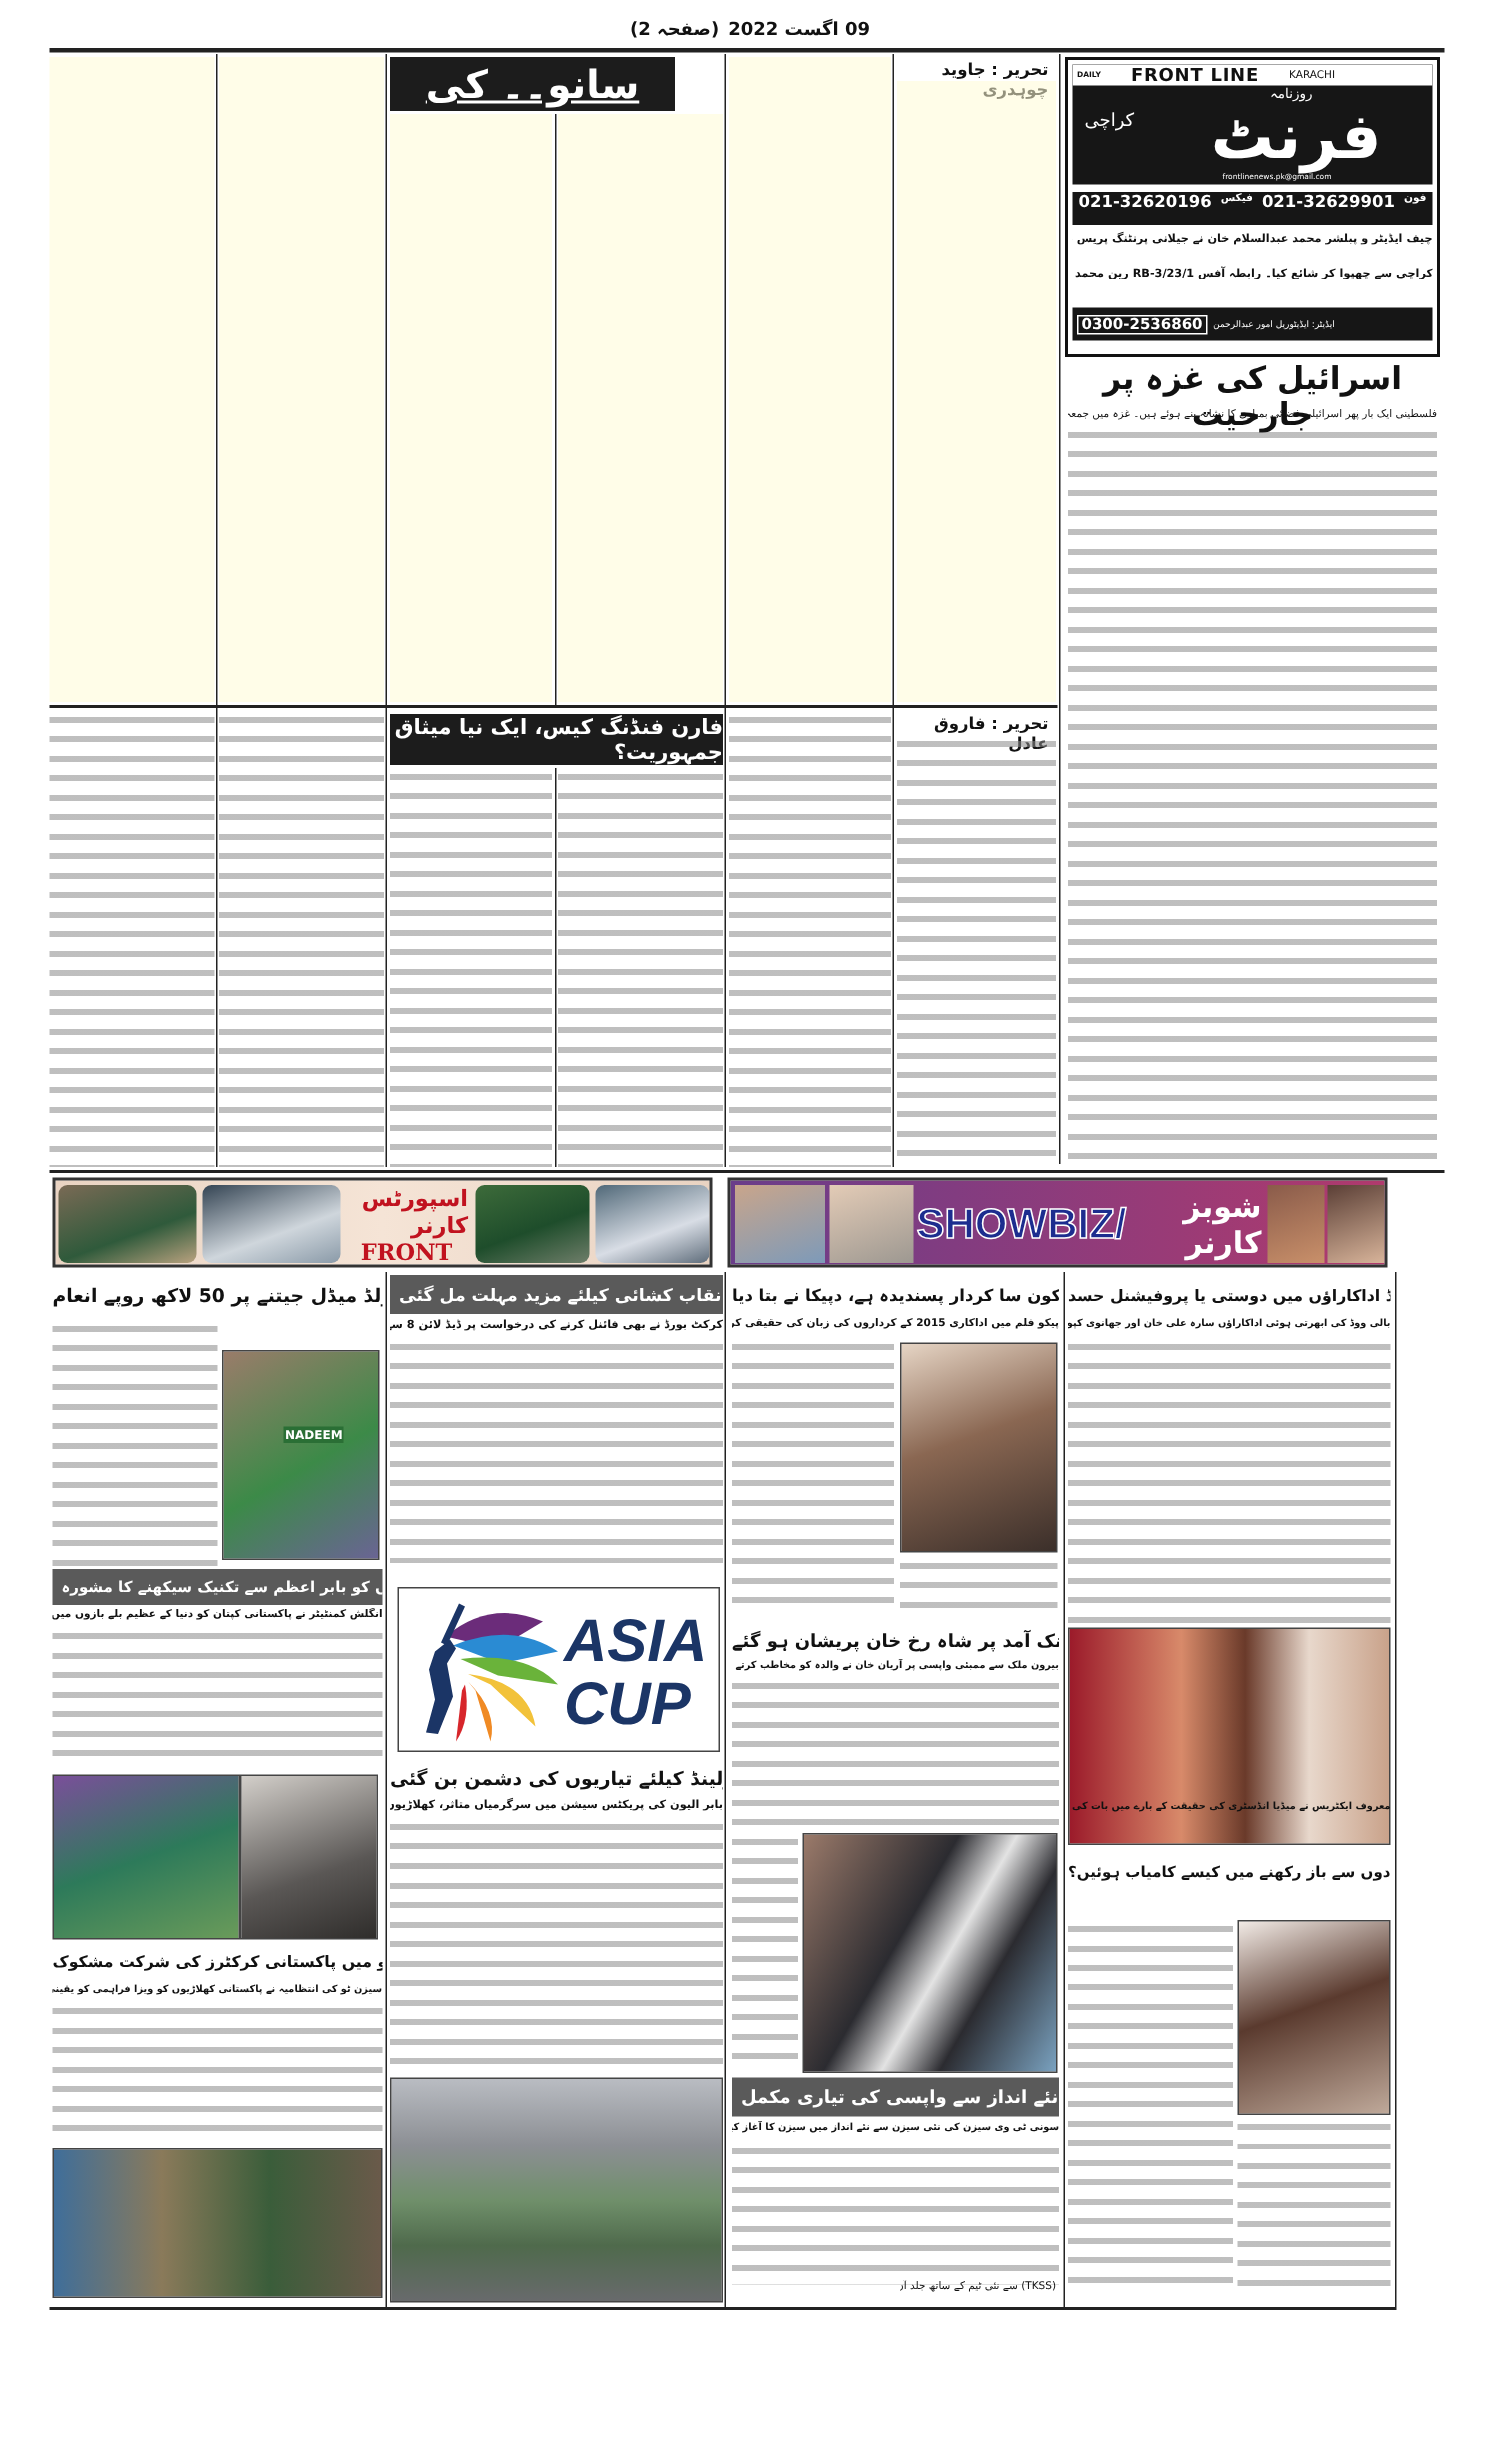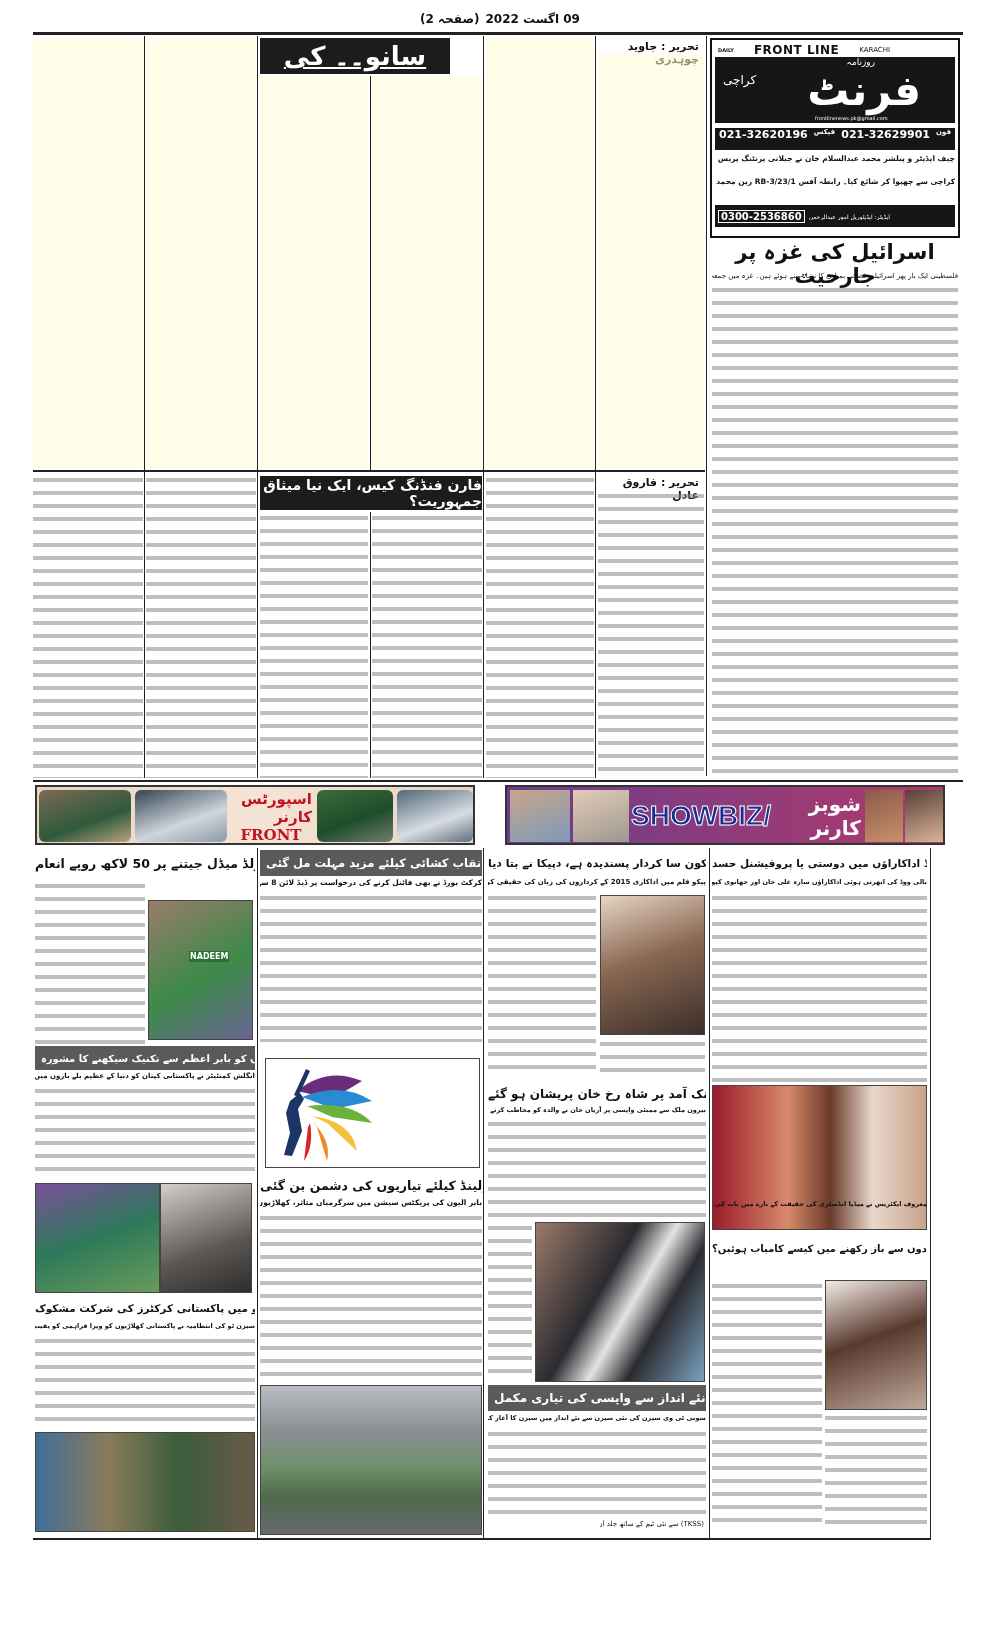--- a/index.html
+++ b/index.html
@@ -98,21 +98,21 @@
   <div class="abs" style="left:98px;top:3px;width:92px;height:52px;background:linear-gradient(160deg,#344453,#cfd6dc 60%,#8a9aa8);border-radius:6px;"></div>
   <div class="abs" style="left:193px;top:3px;width:82px;height:52px;display:flex;flex-direction:column;align-items:center;justify-content:space-between;">
     <span class="urdu" style="color:#c1121f;font-size:15px;font-weight:bold;">اسپورٹس کارنر</span>
     <span style="width:70px;height:3px;background:#1d2b7a;"></span>
     <span style="color:#c1121f;font-size:15px;font-weight:bold;font-family:'DejaVu Serif',serif;">FRONT</span>
   </div>
   <div class="abs" style="left:280px;top:3px;width:76px;height:52px;background:linear-gradient(160deg,#3d6b3a,#1e4d2b 55%,#6f7e6a);border-radius:6px;"></div>
   <div class="abs" style="left:360px;top:3px;width:76px;height:52px;background:linear-gradient(160deg,#506878,#d8dde5 60%,#5f6d7b);border-radius:6px;"></div>
 </div>
 
-<div class="abs" style="left:485px;top:785px;width:440px;height:60px;border:2px solid #333;background:linear-gradient(90deg,#6a3d8a,#b03a6d);overflow:hidden;margin-left:20px;">
+<div class="abs" style="left:485px;top:785px;width:440px;height:60px;border:2px solid #333;background:linear-gradient(90deg,#6a3d8a,#b03a6d);overflow:hidden;">
   <div class="abs" style="left:3px;top:3px;width:60px;height:52px;background:linear-gradient(160deg,#c9a58b,#7d9ab9);"></div>
   <div class="abs" style="left:66px;top:3px;width:56px;height:52px;background:linear-gradient(160deg,#e3cbb6,#9d9891);"></div>
   <div class="abs" style="left:124px;top:3px;width:230px;height:52px;display:flex;align-items:center;justify-content:center;gap:4px;">
     <span style="color:#1c2d8f;font-size:28px;font-weight:900;font-family:'Liberation Sans',sans-serif;-webkit-text-stroke:1px #fff;">SHOWBIZ/</span>
     <span class="urdu" style="color:#fff;font-size:20px;font-weight:bold;">شوبز کارنر</span>
   </div>
   <div class="abs" style="left:358px;top:3px;width:38px;height:52px;background:linear-gradient(160deg,#8a5b4a,#c9906a);"></div>
   <div class="abs" style="left:398px;top:3px;width:38px;height:52px;background:linear-gradient(160deg,#5b3f36,#d8b49a);"></div>
 </div>
 
@@ -132,20 +132,24 @@
   <svg width="110" height="105" viewBox="0 0 110 105" style="position:absolute;left:6px;top:2px;">
     <path d="M25 30 Q 55 5 90 20 L 60 38 Z" fill="#6b2c7a"></path>
     <path d="M30 36 Q 70 20 100 40 L 62 48 Z" fill="#2a8bd3"></path>
     <path d="M35 45 Q 80 40 100 62 L 60 56 Z" fill="#6ab33a"></path>
     <path d="M40 55 Q 80 60 85 90 L 55 62 Z" fill="#f2c23a"></path>
     <path d="M40 60 Q 60 80 55 100 L 45 66 Z" fill="#f08a24"></path>
     <path d="M38 62 Q 42 85 32 100 L 36 66 Z" fill="#d7262b"></path>
     <path d="M18 40 L 28 32 L 32 38 L 26 48 L 30 70 L 20 95 L 12 94 L 18 72 L 14 52 Z" fill="#1b3566"></path>
     <path d="M22 34 L 34 8 L 38 10 L 26 36 Z" fill="#1b3566"></path>
   </svg>
+  <div class="abs" style="left:110px;top:8px;width:100px;height:95px;display:flex;flex-direction:column;justify-content:center;">
+    <span style="font-size:40px;font-weight:900;color:#1b3566;font-style:italic;line-height:42px;font-family:'Liberation Sans',sans-serif;">ASIA</span>
+    <span style="font-size:40px;font-weight:900;color:#1b3566;font-style:italic;line-height:42px;font-family:'Liberation Sans',sans-serif;">CUP</span>
+  </div>
 </div>
 
 <div class="abs headline" style="left:260px;top:1172px;width:222px;height:26px;font-size:12.5px;">بارش دورہ نیدرلینڈ کیلئے تیاریوں کی دشمن بن گئی</div>
 <div class="abs urdu" style="left:260px;top:1198px;width:222px;font-size:7.5px;font-weight:bold;white-space:nowrap;overflow:hidden;">بابر الیون کی پریکٹس سیشن میں سرگرمیاں متاثر، کھلاڑیوں کا ہلکی پھلکی ٹریننگ پر اکتفا</div>
 <div class="abs fake-lines" style="left:260px;top:1212px;width:222px;height:170px;"></div>
 <div class="abs" style="left:260px;top:1385px;width:222px;height:150px;background:linear-gradient(180deg,#b9bcc2 0%,#8c8f94 30%,#6f8f6a 55%,#4f6a4c 75%,#686a6c 100%);border:1px solid #444;"></div>
 
 <div class="abs gray-bar" style="left:35px;top:1046px;width:220px;height:24px;">
   <span class="urdu" style="font-size:10px;">سابق انگلش کپتان کا نوجوانوں کو بابر اعظم سے تکنیک سیکھنے کا مشورہ</span>
 </div>

